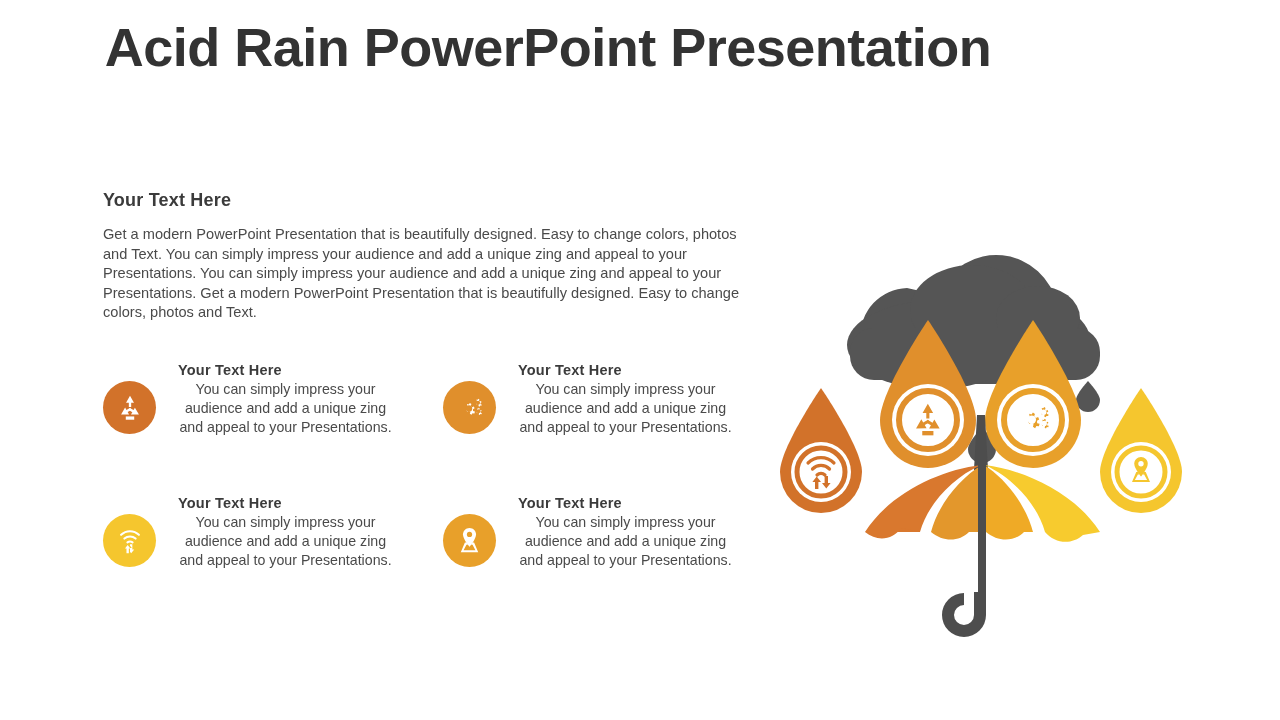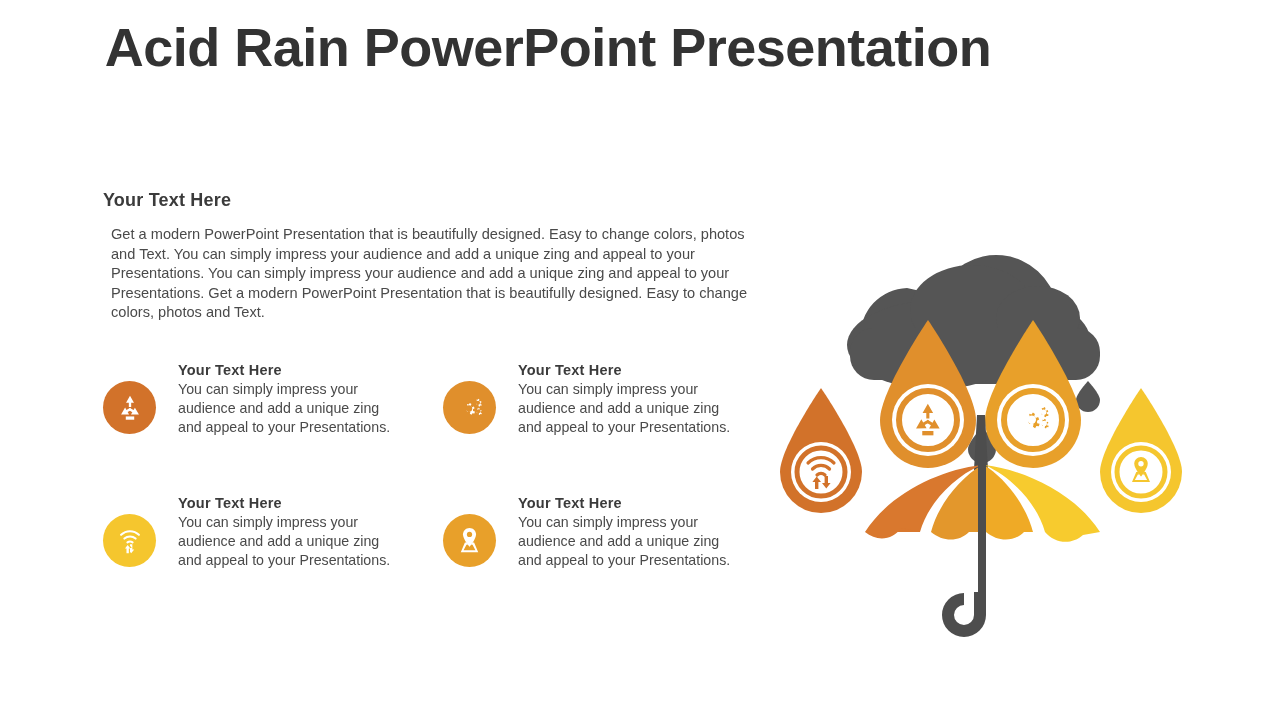--- a/index.html
+++ b/index.html
@@ -41,21 +41,21 @@
     font-size: 18px;
     font-weight: bold;
     color: #3b3b3b;
     margin: 0 0 14px 0;
     letter-spacing: 0.2px;
   }
   #intro-paragraph {
     font-size: 14.6px;
     line-height: 19.5px;
     color: #4a4a4a;
-    margin: 8px;
+    margin: 0;
     width: 655px;
   }
 
   
   #feature-grid {
     position: absolute;
     left: 103px;
     top: 362px;
     width: 680px;
   }
@@ -87,20 +87,21 @@
     font-weight: bold;
     color: #3b3b3b;
     margin: 0 0 2px 0;
     letter-spacing: 0.2px;
   }
   .feature-body {
     font-size: 14.2px;
     line-height: 19.2px;
     color: #4a4a4a;
     margin: 0;
+    text-align: center;
   }
 
   
   #illustration {
     position: absolute;
     left: 760px;
     top: 160px;
     width: 460px;
     height: 500px;
   }

